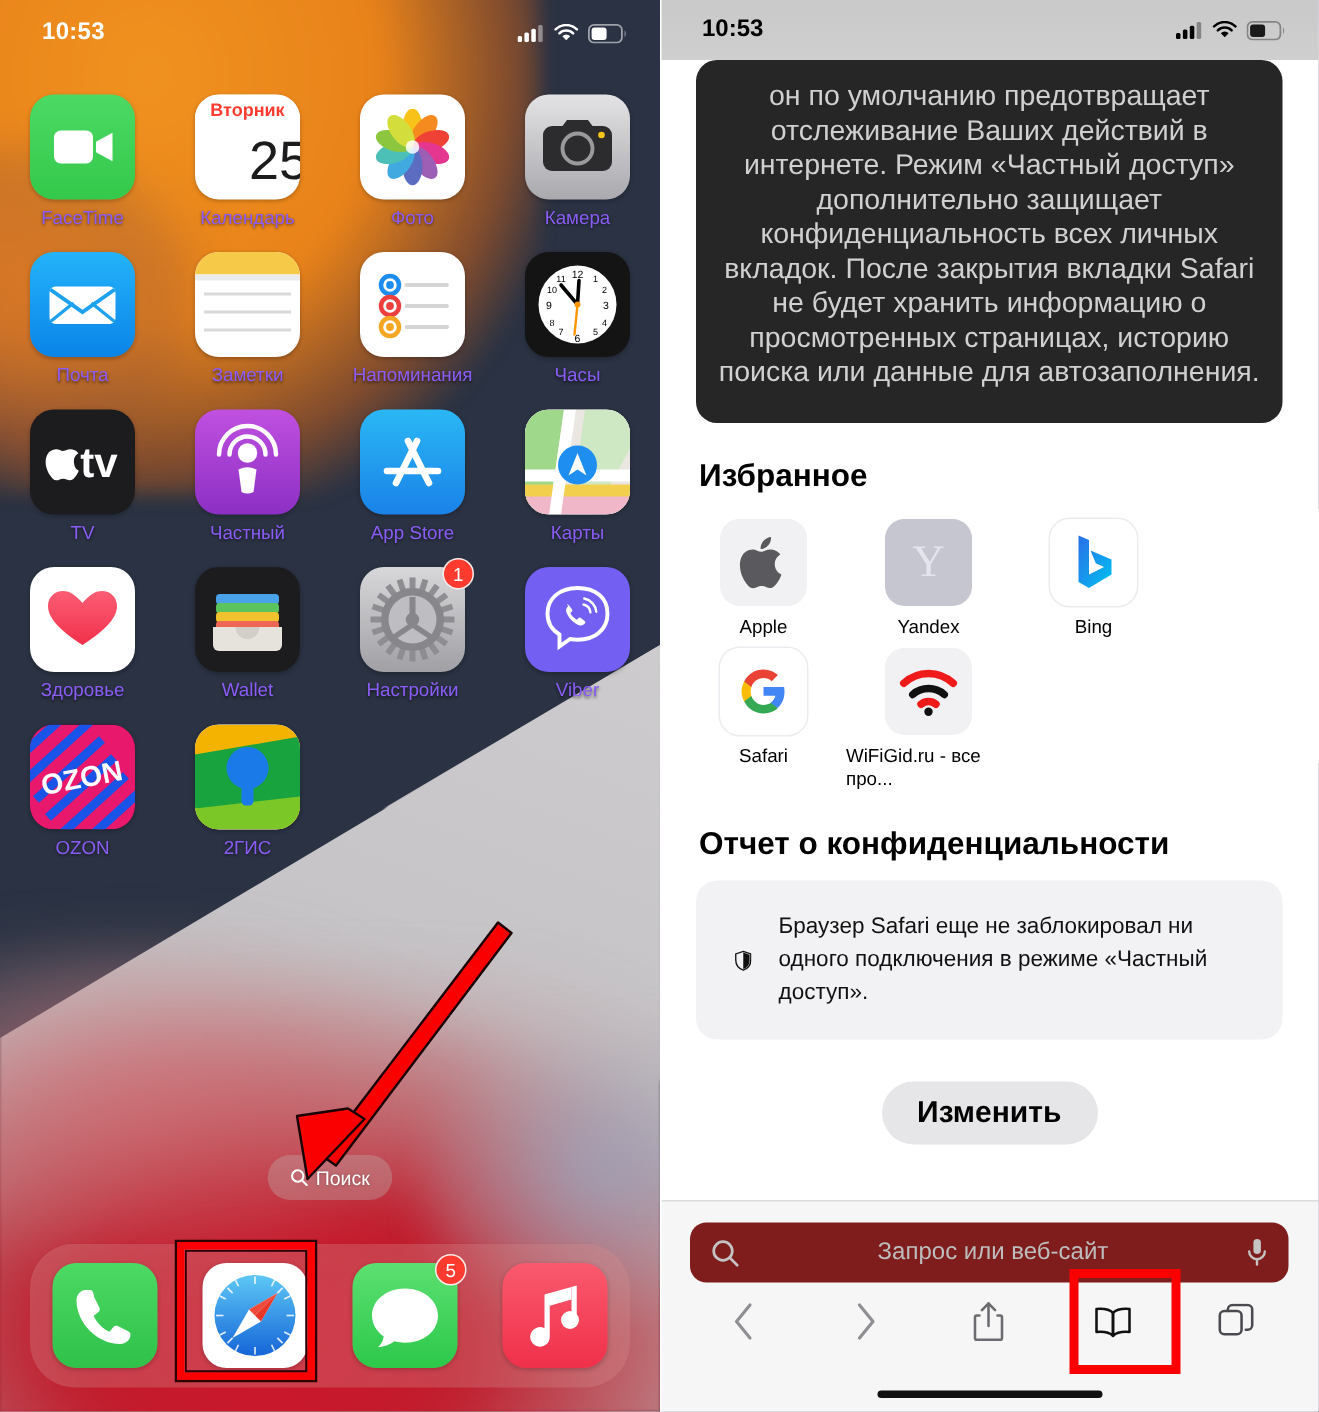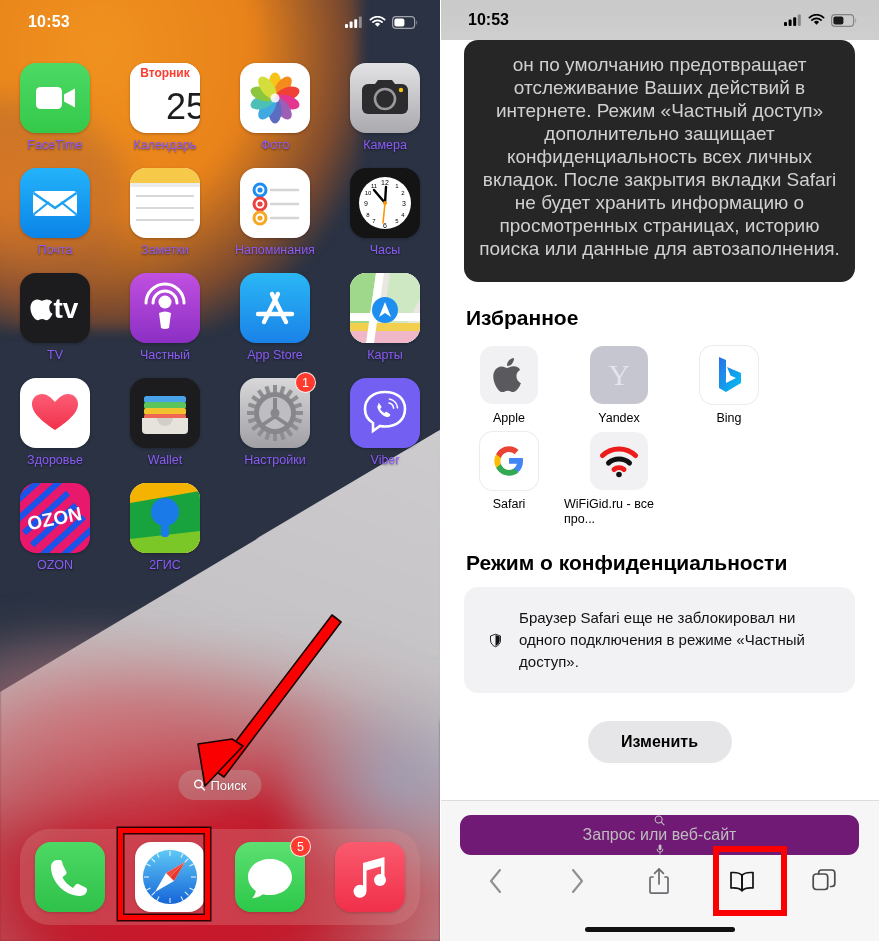--- a/index.html
+++ b/index.html
@@ -110,25 +110,25 @@
   .fav-grid { display:flex; flex-wrap:wrap; padding:10px 0 0 14px; }
   .fav { width:110px; display:flex; flex-direction:column; align-items:center; margin-top:6px; }
   .fav-icon { width:58px; height:58px; border-radius:13px; background:#f1f1f3;
     display:flex; align-items:center; justify-content:center; overflow:hidden; }
   .fav-label { margin-top:7px; font-size:12.5px; color:#000; text-align:left; line-height:15px; }
   .report-card { margin:12px 24px 0; background:#f2f2f4; border-radius:14px;
     display:flex; align-items:center; gap:18px; padding:20px 20px 20px 26px; }
   .report-text { font-size:15px; color:#111; line-height:22px; }
   .edit-btn { margin:28px auto 4px; width:144px; height:42px; border-radius:21px;
     background:#e6e6e8; display:flex; align-items:center; justify-content:center;
-    font-size:16px; font-weight:bold; color:#000; }
+    font-size:20px; font-weight:bold; color:#000; }
   .sf-bottom { position:absolute; bottom:0; left:0; width:439px; height:141px;
     background:#f6f6f6; border-top:1px solid #dcdcdc; }
-  .urlbar { margin:14px 20px 0; height:40px; border-radius:11px; background:#701a75;
-    display:flex; align-items:center; padding:0 14px;flex-direction:column; }
+  .urlbar { margin:14px 20px 0; height:40px; border-radius:11px; background:#7f1d1d;
+    display:flex; align-items:center; padding:0 14px; }
   .urlbar .ph { flex:1; text-align:center; color:#bdbdbd; font-size:16px; }
   .sf-tools { display:flex; align-items:center; justify-content:space-around;
     height:52px; padding:0 14px; }
   .tool { width:44px; height:40px; display:flex; align-items:center; justify-content:center; }
   .homebar { position:absolute; bottom:9px; left:50%; transform:translateX(-50%);
     width:150px; height:5px; border-radius:3px; background:#111; }
   .divider { position:absolute; left:440px; top:0; width:1px; height:941px; background:#fff; z-index:40; }
 </style>
 </head>
 <body>
@@ -679,21 +679,21 @@
               <path d="M3.5 11.5a24 24 0 0 1 33 0" stroke="#ef1b1b" stroke-width="5" fill="none" stroke-linecap="round"></path>
               <path d="M9.5 19a16 16 0 0 1 21 0" stroke="#111" stroke-width="5" fill="none" stroke-linecap="round"></path>
               <path d="M15 25.5a8 8 0 0 1 10 0" stroke="#ef1b1b" stroke-width="5" fill="none" stroke-linecap="round"></path>
               <circle cx="20" cy="30.5" r="2.8" fill="#111"></circle>
             </svg>
           </div>
           <div class="fav-label">WiFiGid.ru - все про...</div>
         </div>
       </div>
 
-      <div class="sec-title">Режим о конфиденциальности</div>
+      <div class="sec-title">Отчет о конфиденциальности</div>
 
       <div class="report-card">
         <svg width="22" height="27" viewBox="0 0 22 27">
           <path d="M11 1 L21 4.5 v8 c0 7-4.5 11.5-10 13.5 -5.5-2-10-6.5-10-13.5 v-8z" fill="none" stroke="#111" stroke-width="1.8"></path>
           <path d="M11 2.6 L19.4 5.5 v7.2 c0 6.1-3.8 10.1-8.4 11.9z" fill="#111"></path>
         </svg>
         <div class="report-text">Браузер Safari еще не заблокировал ни одного подключения в режиме «Частный доступ».</div>
       </div>
 
       <div class="edit-btn">Изменить</div>

